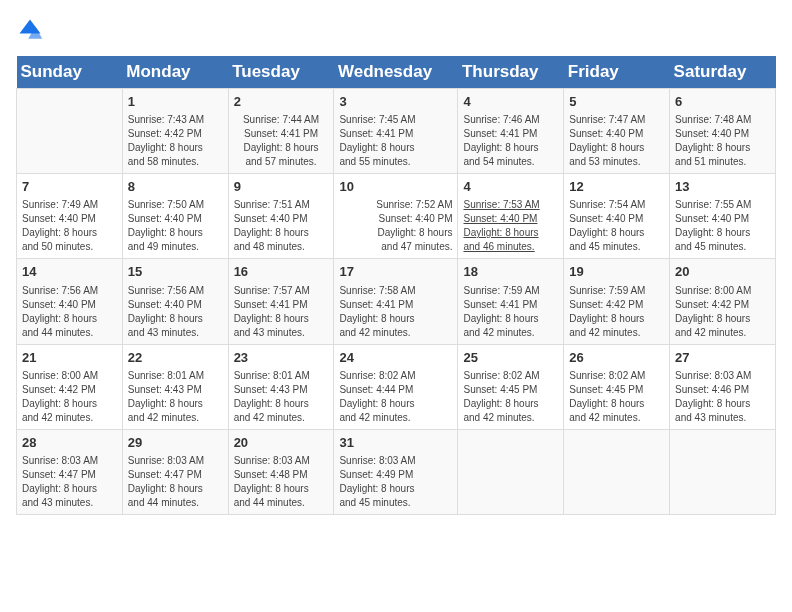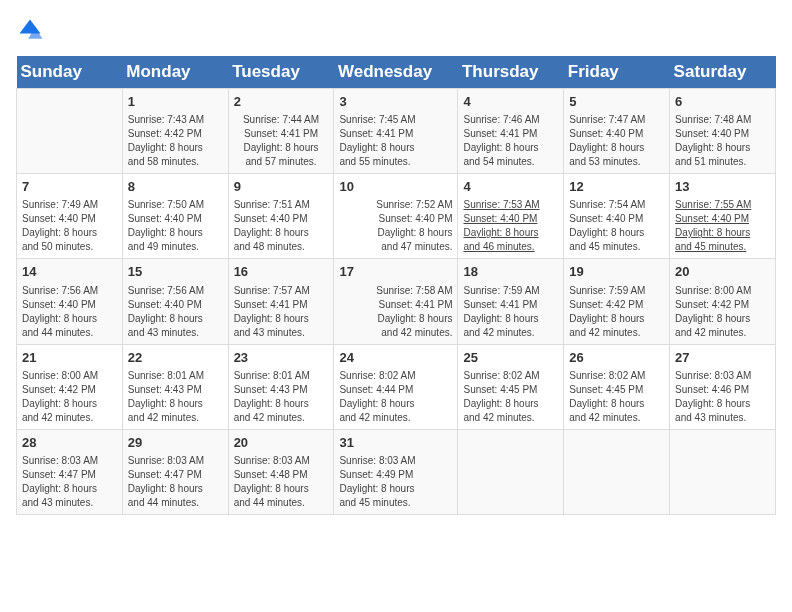--- a/index.html
+++ b/index.html
@@ -204,21 +204,21 @@
         </td>
         <td>
           <span class="day-number">12</span>
           <div class="cell-content" style="white-space: pre-line;">Sunrise: 7:54 AM
 Sunset: 4:40 PM
 Daylight: 8 hours
 and 45 minutes.</div>
         </td>
         <td>
           <span class="day-number">13</span>
-          <div class="cell-content" style="white-space: pre-line; text-decoration: underline;">Sunrise: 7:55 AM
+          <div class="cell-content" style="white-space: pre-line;">Sunrise: 7:55 AM
 Sunset: 4:40 PM
 Daylight: 8 hours
 and 45 minutes.</div>
         </td>
       </tr>
       <tr>
         <td>
           <span class="day-number">14</span>
           <div class="cell-content" style="white-space: pre-line;">Sunrise: 7:56 AM
 Sunset: 4:40 PM
@@ -234,21 +234,21 @@
         </td>
         <td>
           <span class="day-number">16</span>
           <div class="cell-content" style="white-space: pre-line;">Sunrise: 7:57 AM
 Sunset: 4:41 PM
 Daylight: 8 hours
 and 43 minutes.</div>
         </td>
         <td>
           <span class="day-number">17</span>
-          <div class="cell-content" style="white-space: pre-line; text-align: right;">Sunrise: 7:58 AM
+          <div class="cell-content" style="white-space: pre-line;">Sunrise: 7:58 AM
 Sunset: 4:41 PM
 Daylight: 8 hours
 and 42 minutes.</div>
         </td>
         <td>
           <span class="day-number">18</span>
           <div class="cell-content" style="white-space: pre-line;">Sunrise: 7:59 AM
 Sunset: 4:41 PM
 Daylight: 8 hours
 and 42 minutes.</div>

